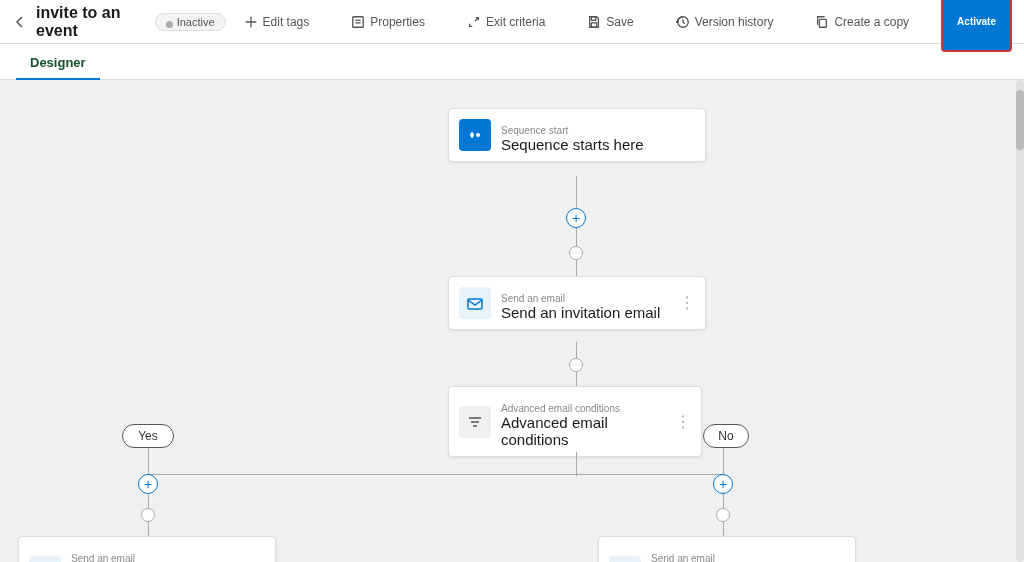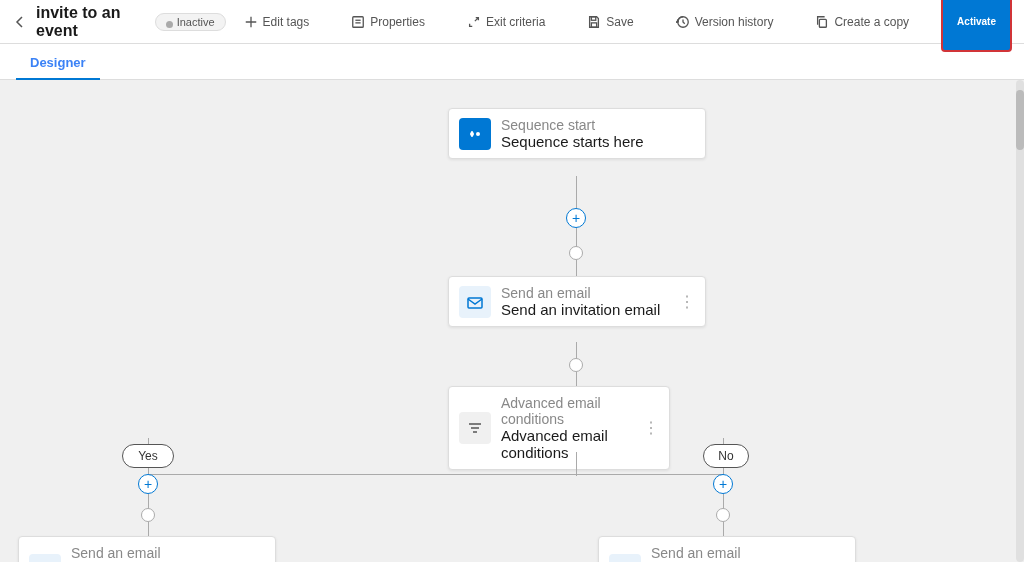--- a/index.html
+++ b/index.html
@@ -88,21 +88,21 @@
     }
     .tab {
       padding: 8px 14px;
       font-size: 13px;
       cursor: pointer;
       color: #555;
       border-bottom: 2px solid transparent;
       margin-bottom: -1px;
     }
     .tab.active {
-      color: #3b82f6;
+      color: #14532d;
       border-bottom: 2px solid #0078d4;
       font-weight: 600;
       text-align: right;
     }
 
     
     .canvas {
       background: #f0f0f0;
       width: 1024px;
       height: 482px;
@@ -125,21 +125,21 @@
     .node-card .node-icon {
       width: 32px; height: 32px;
       border-radius: 4px;
       display: flex; align-items: center; justify-content: center;
       flex-shrink: 0;
     }
     .node-icon.blue { background: #0078d4; color: #fff; }
     .node-icon.light { background: #e8f2fb; color: #0078d4; }
     .node-icon.gray { background: #f0f0f0; color: #555; }
     .node-text { flex: 1; }
-    .node-label { font-size: 14px; color: #888; }
+    .node-label { font-size: 10px; color: #888; margin-top: 8px; }
     .node-name { font-size: 15px; color: #1a1a1a; font-weight: 500; }
     .node-menu {
       color: #aaa;
       cursor: pointer;
       font-size: 16px;
       line-height: 1;
     }
 
     
     .connector-line {
@@ -174,21 +174,20 @@
     .oval-node {
       position: absolute;
       border-radius: 20px;
       border: 1.5px solid #555;
       background: #fff;
       display: flex; align-items: flex-start; justify-content: center;
       font-size: 12px;
       font-weight: 500;
       padding: 4px 14px;
       color: #333;
-      margin-top: 20px;
     }
 
     
     .scrollbar {
       position: absolute;
       right: 0;
       top: 0;
       width: 8px;
       height: 100%;
       background: #e0e0e0;
@@ -311,21 +310,21 @@
     </div>
     <span class="node-menu">⋮</span>
   </div>
 
   <div class="connector-line connector-v" style="left: 576px; top: 262px; height: 18px;"></div>
 
   <div class="circle-node" style="left: 569px; top: 278px;"></div>
 
   <div class="connector-line connector-v" style="left: 576px; top: 292px; height: 14px;"></div>
 
-  <div class="node-card" style="left: 448px; top: 306px; width: 222px;">
+  <div class="node-card" style="left: 448px; top: 306px; width: 254px;">
     <div class="node-icon gray">
       <svg width="16" height="16" viewBox="0 0 16 16" fill="none" stroke="#555" stroke-width="1.5">
         <path d="M2 4h12M4 8h8M6 12h4"></path>
       </svg>
     </div>
     <div class="node-text">
       <div class="node-label">Advanced email conditions</div>
       <div class="node-name">Advanced email conditions</div>
     </div>
     <span class="node-menu">⋮</span>

